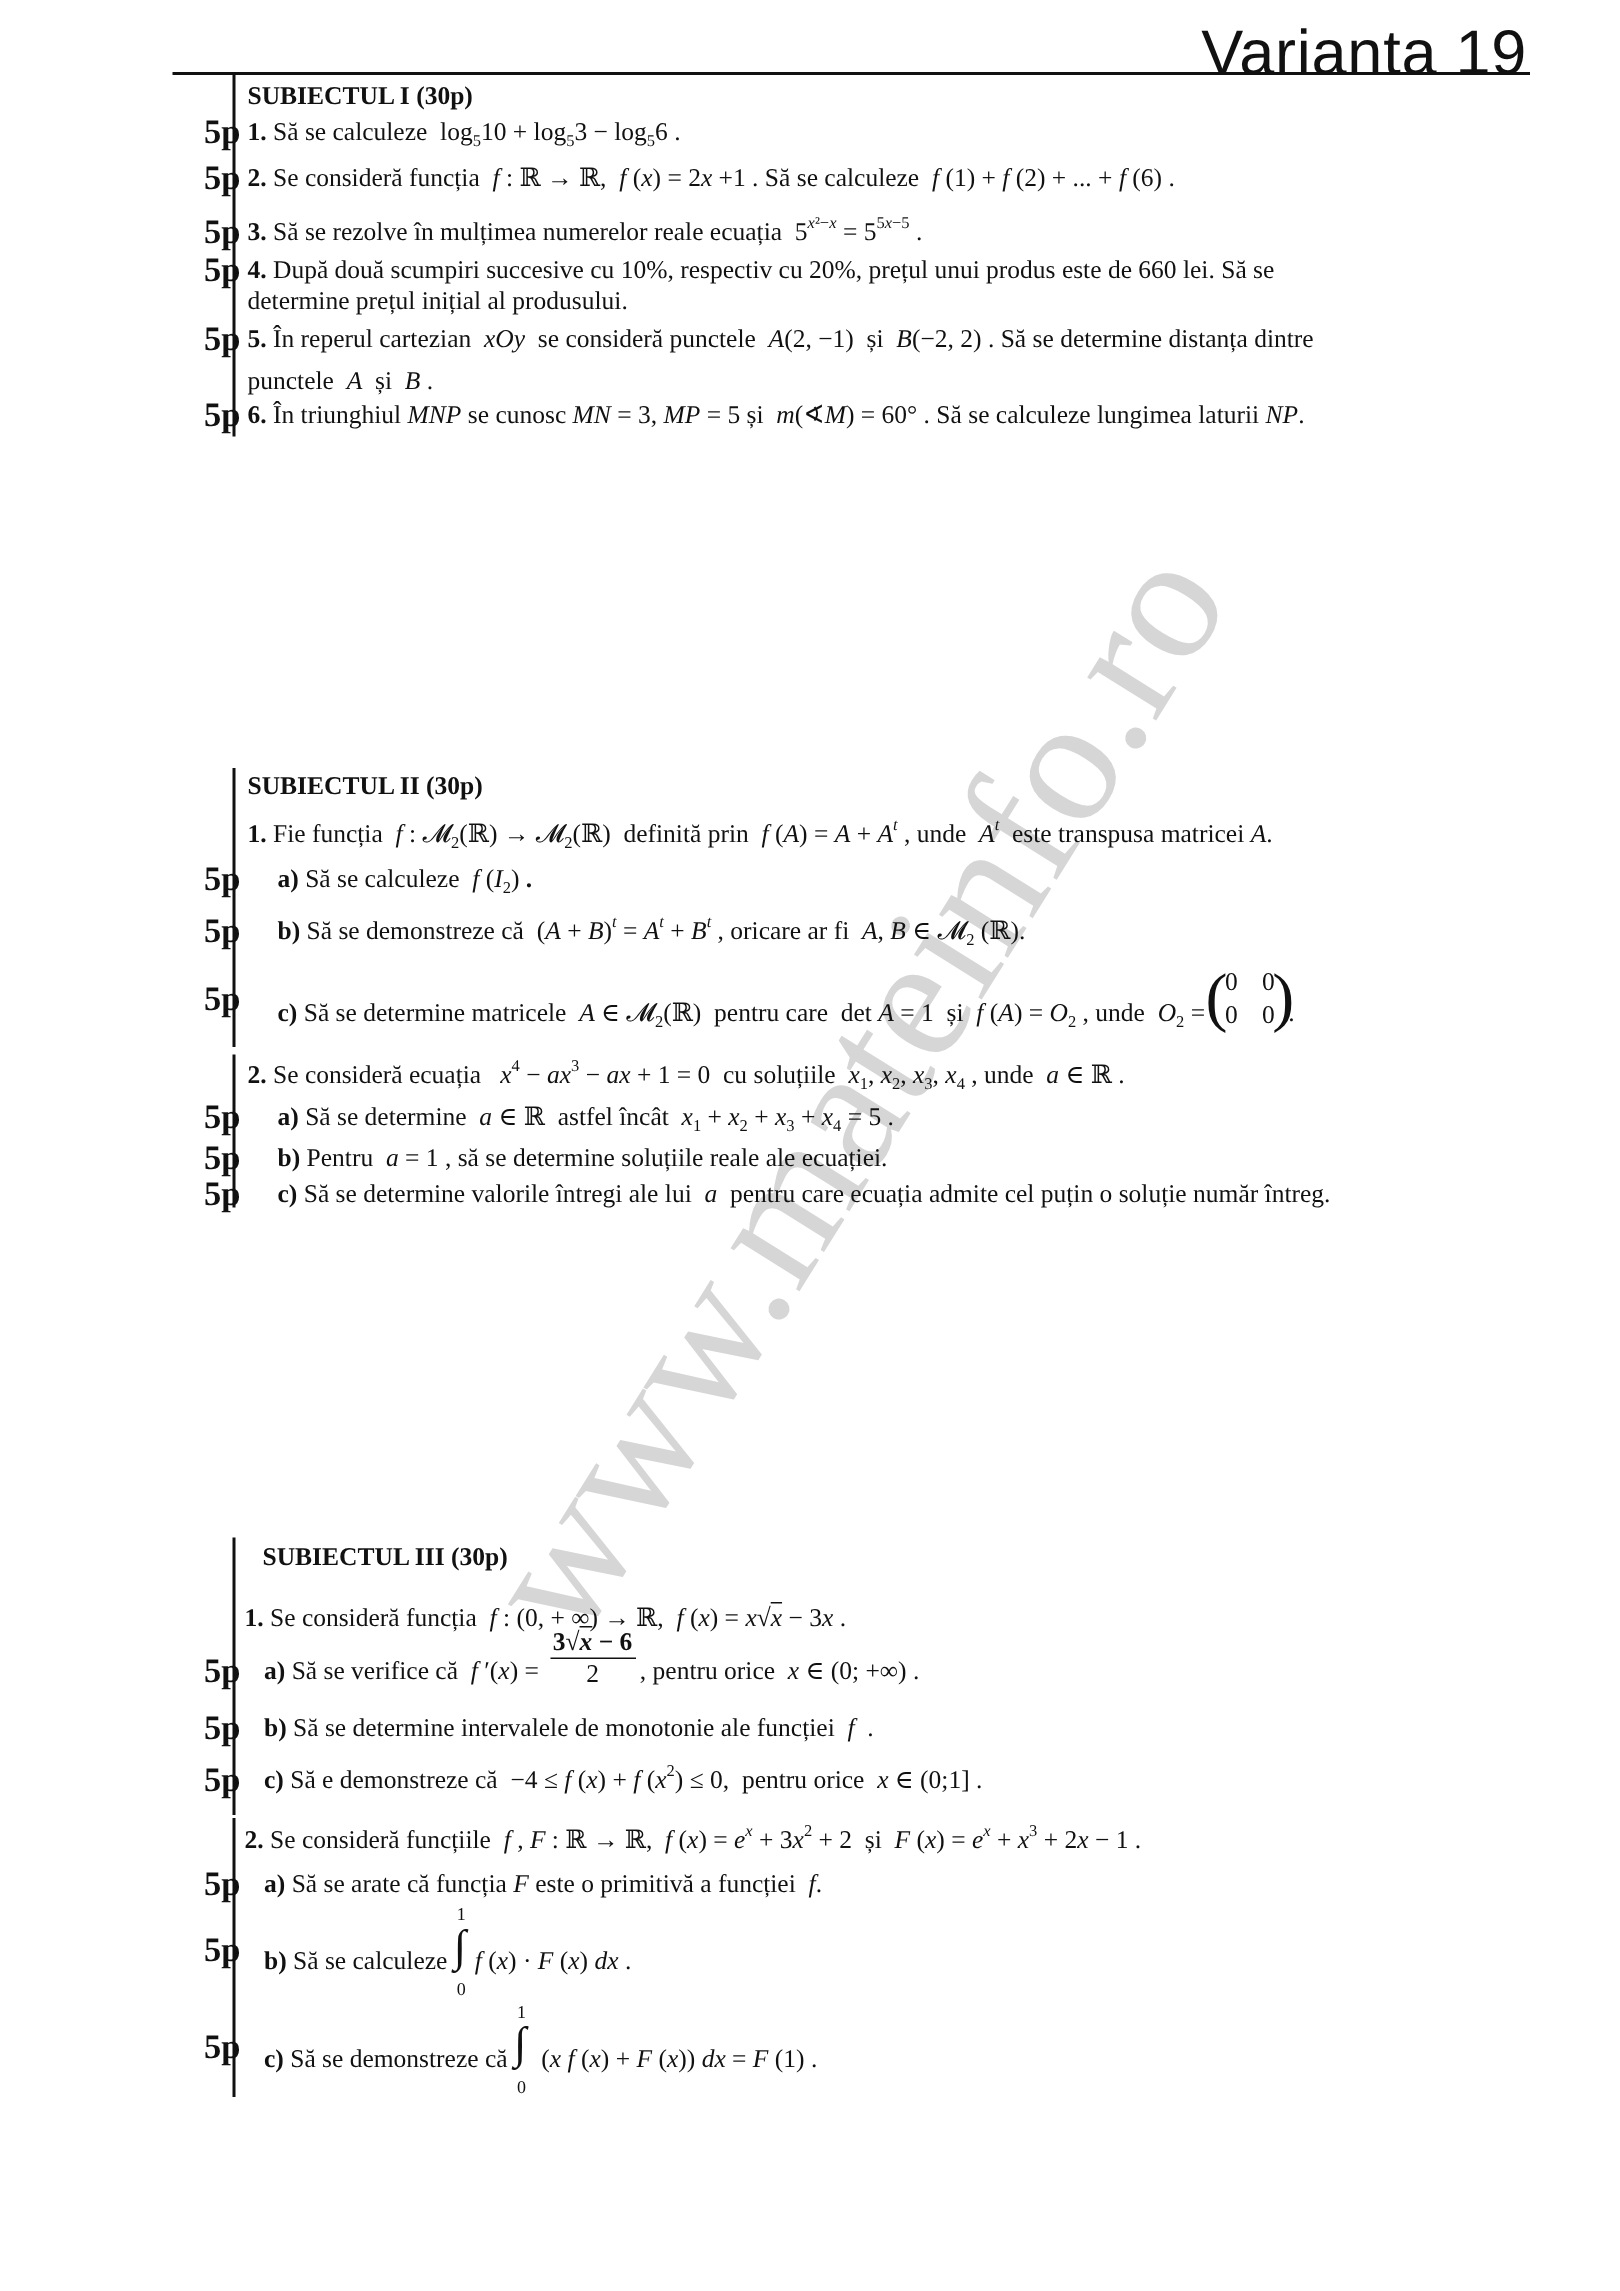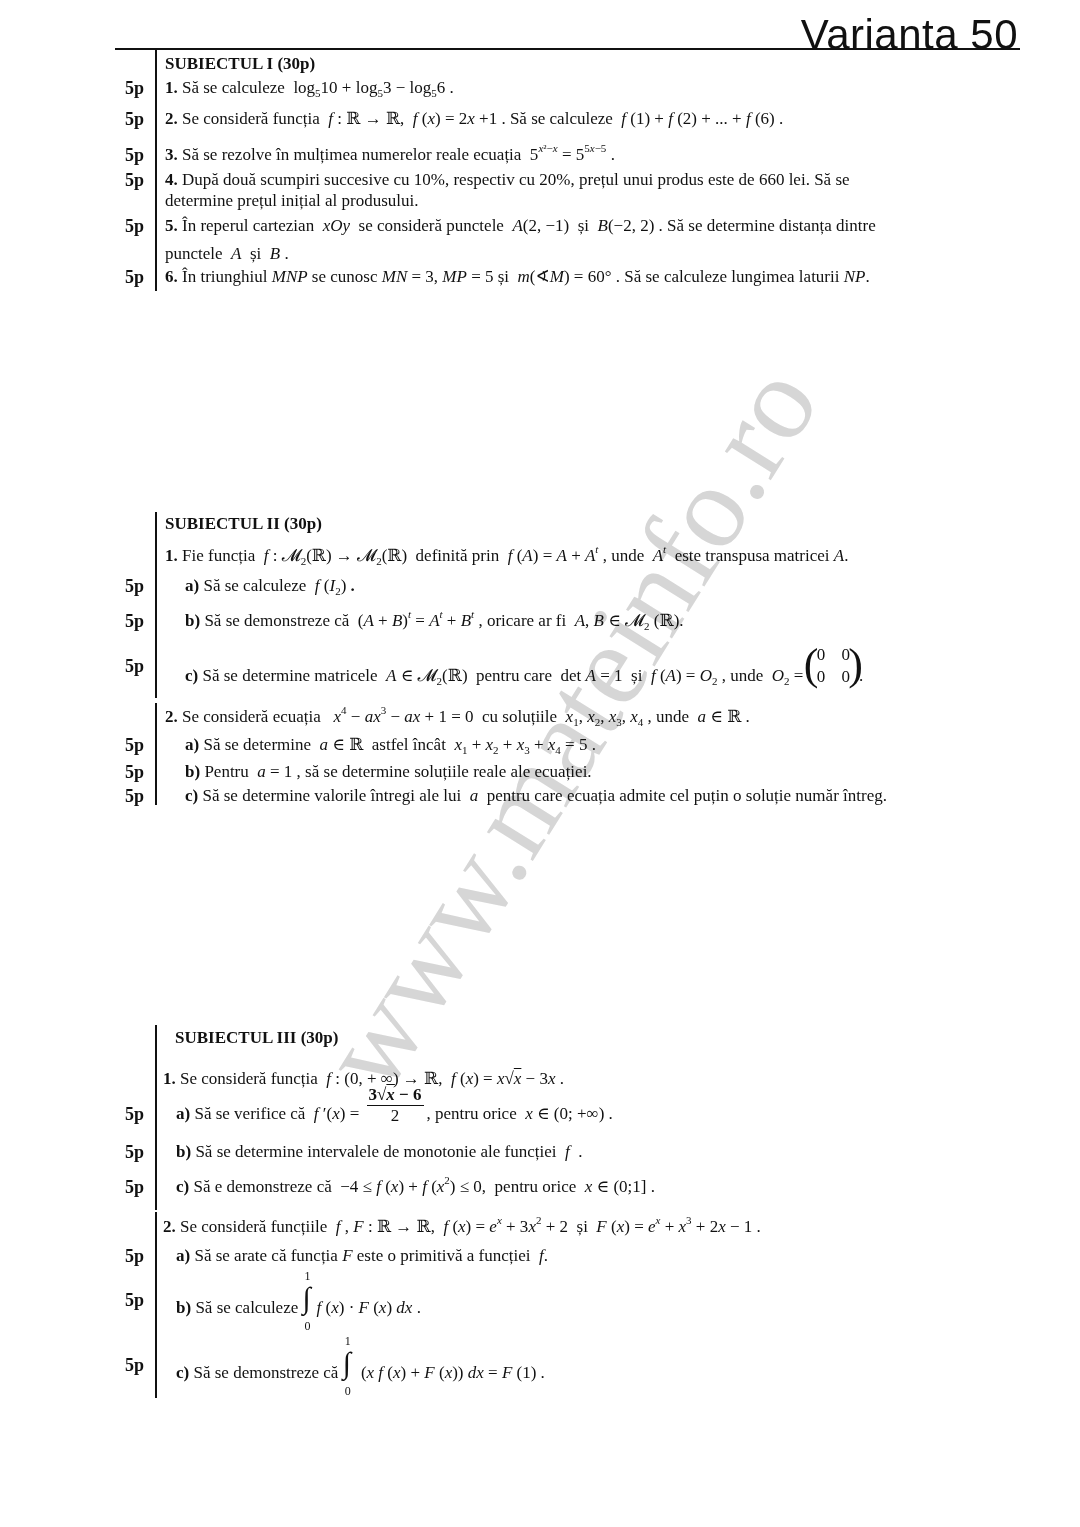--- a/index.html
+++ b/index.html
@@ -5,21 +5,21 @@
   html, body { margin:0; padding:0; background:#ffffff; }
   body { width:1080px; height:1527px; position:relative; overflow:hidden;
          font-family:"Liberation Serif","DejaVu Serif",serif; color:#111; }
   .title { position:absolute; right:62px; top:10px; font-family:"Liberation Sans","DejaVu Sans",sans-serif;
            font-size:42px; line-height:50px; color:#111; letter-spacing:0.5px; }
   .topline { position:absolute; left:115px; top:48px; width:905px; height:1.5px; background:#111; }
   .watermark { position:absolute; left:130px; top:660px; font-family:"Liberation Serif","DejaVu Serif",serif;
                font-size:118px; color:#cfcfcf; transform:rotate(-58deg); transform-origin:center center;
                white-space:nowrap; opacity:0.85; pointer-events:none; width:880px; text-align:center; }
   .row { position:absolute; left:0; width:1080px; font-size:17px; line-height:22px; }
-  .pts { position:absolute; left:125px; font-weight:bold; font-size:18px; }
+  .pts { position:absolute; left:136px; font-weight:bold; font-size:23px; }
   .vbar { position:absolute; left:155px; width:1.5px; background:#111; }
   .txt { position:absolute; left:165px; white-space:nowrap; }
   .txt.sub { left:185px; }
   .txt.sub2 { left:176px; }
   .hd { font-weight:bold; }
   b { font-weight:bold; }
   i.m { font-style:italic; }
   sup { font-size:11px; vertical-align:8px; line-height:0; }
   sub { font-size:11px; vertical-align:-4px; line-height:0; }
   .frac { display:inline-block; vertical-align:middle; text-align:center; margin:0 3px; }
@@ -34,21 +34,21 @@
   .mat .pl { left:-4px; } .mat .pr { right:-4px; }
   .mat .r { display:block; line-height:22px; word-spacing:12px; }
 </style>
 </head>
 <body>
 
 <div>
 
   <div class="watermark">www.mateinfo.ro</div>
 
-  <div class="title">Varianta 50</div>
+  <div class="title">Varianta 19</div>
   <div class="topline"></div>
 
   <div>
     <div class="vbar" style="top:49px;height:242px;"></div>
 
     <div class="row" style="top:53px;">
       <span class="txt hd">SUBIECTUL I (30p)</span>
     </div>
 
     <div class="row" style="top:77px;">

